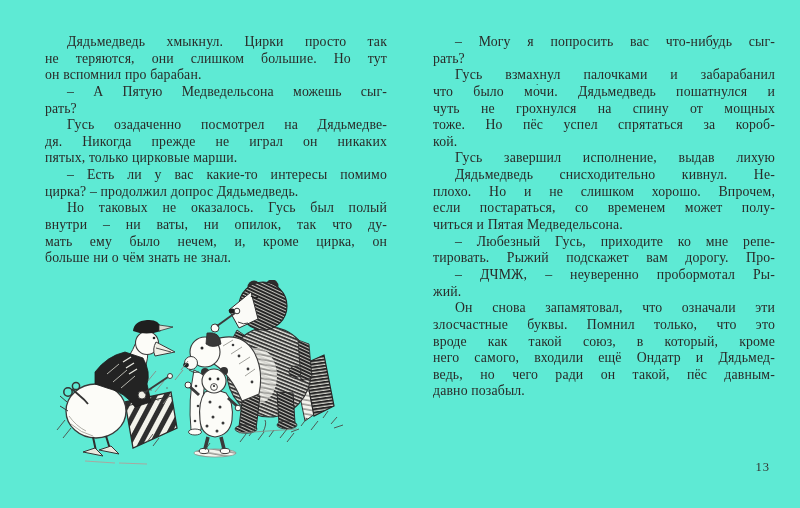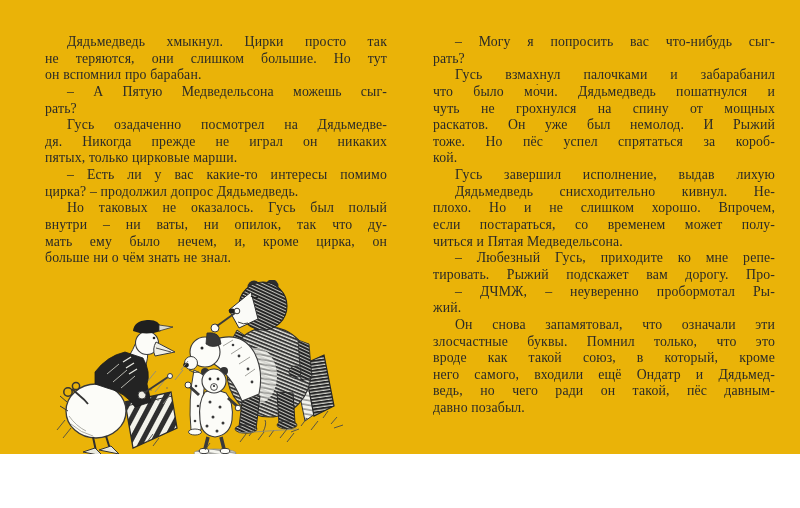--- a/index.html
+++ b/index.html
@@ -1,19 +1,19 @@
 <!DOCTYPE html>
 <html lang="ru"><head>
 <meta charset="utf-8">
 <style>
   html,body{margin:0;padding:0;}
   .spread{
     position:relative;
-    width:800px;height:454px;
-    background:#eab308;
+    width:800px;height:508px;
+    background:#5eead4;
     font-family:"Liberation Serif","DejaVu Serif",serif;
     color:#2a2a28;
     overflow:hidden;
   }
   .col{
     position:absolute;top:34px;width:342px;
     font-size:13.8px;line-height:16.65px;
     letter-spacing:.15px;
   }
   .col-left{left:45px;}
@@ -204,21 +204,20 @@
       <path d="M225,158 l7,-9 M232,162 l7,-9"></path>
     </g>
   </svg>
 
   <div class="col col-right" id="col-right">
       <div class="line indent">– Могу я попросить вас что-нибудь сыг-</div>
       <div class="line end">рать?</div>
       <div class="line indent">Гусь взмахнул палочками и забарабанил</div>
       <div class="line">что было мо́чи. Дядьмедведь пошатнулся и</div>
       <div class="line">чуть не грохнулся на спину от мощных</div>
-      <div class="line">раскатов. Он уже был немолод. И Рыжий</div>
       <div class="line">тоже. Но пёс успел спрятаться за короб-</div>
       <div class="line end">кой.</div>
       <div class="line indent">Гусь завершил исполнение, выдав лихую</div>
       <div class="line indent">Дядьмедведь снисходительно кивнул. Не-</div>
       <div class="line">плохо. Но и не слишком хорошо. Впрочем,</div>
       <div class="line">если постараться, со временем может полу-</div>
       <div class="line end">читься и Пятая Медведельсона.</div>
       <div class="line indent">– Любезный Гусь, приходите ко мне репе-</div>
       <div class="line">тировать. Рыжий подскажет вам дорогу. Про-</div>
       <div class="line indent">– ДЧМЖ, – неуверенно пробормотал Ры-</div>

